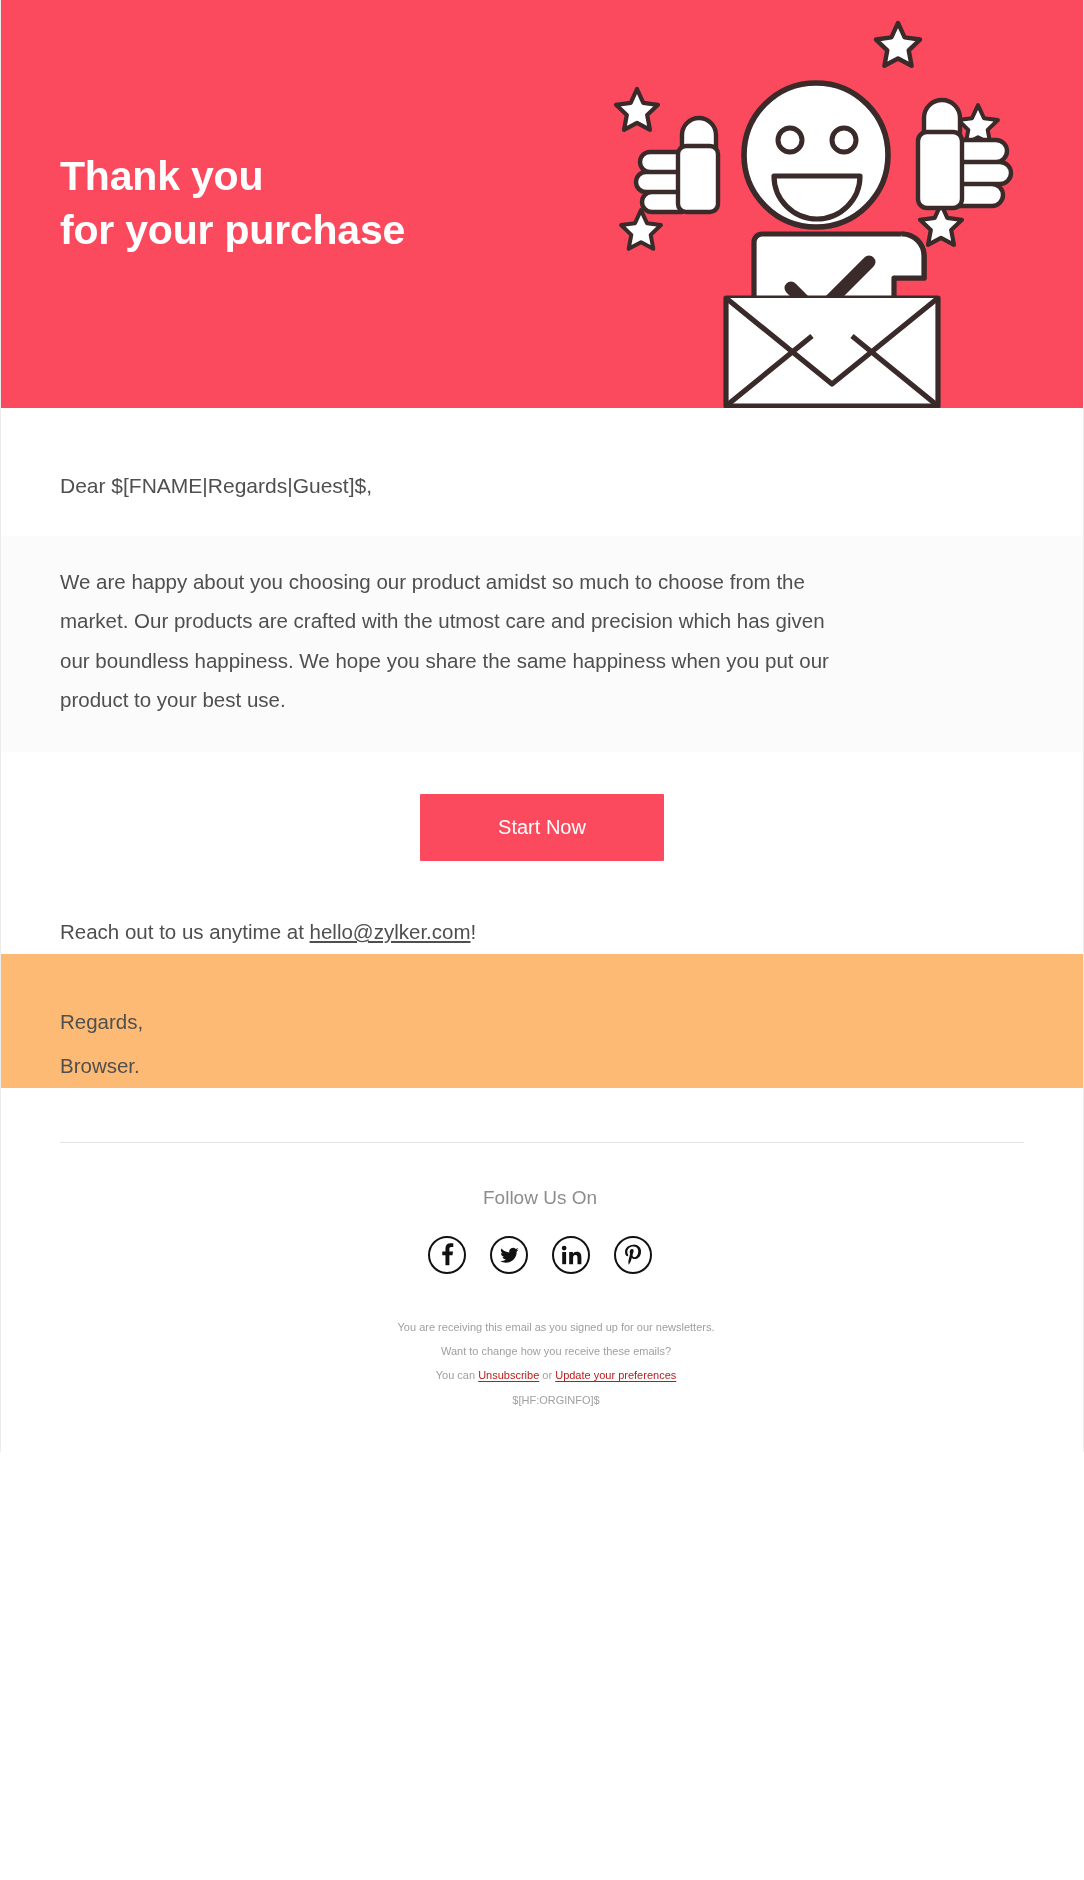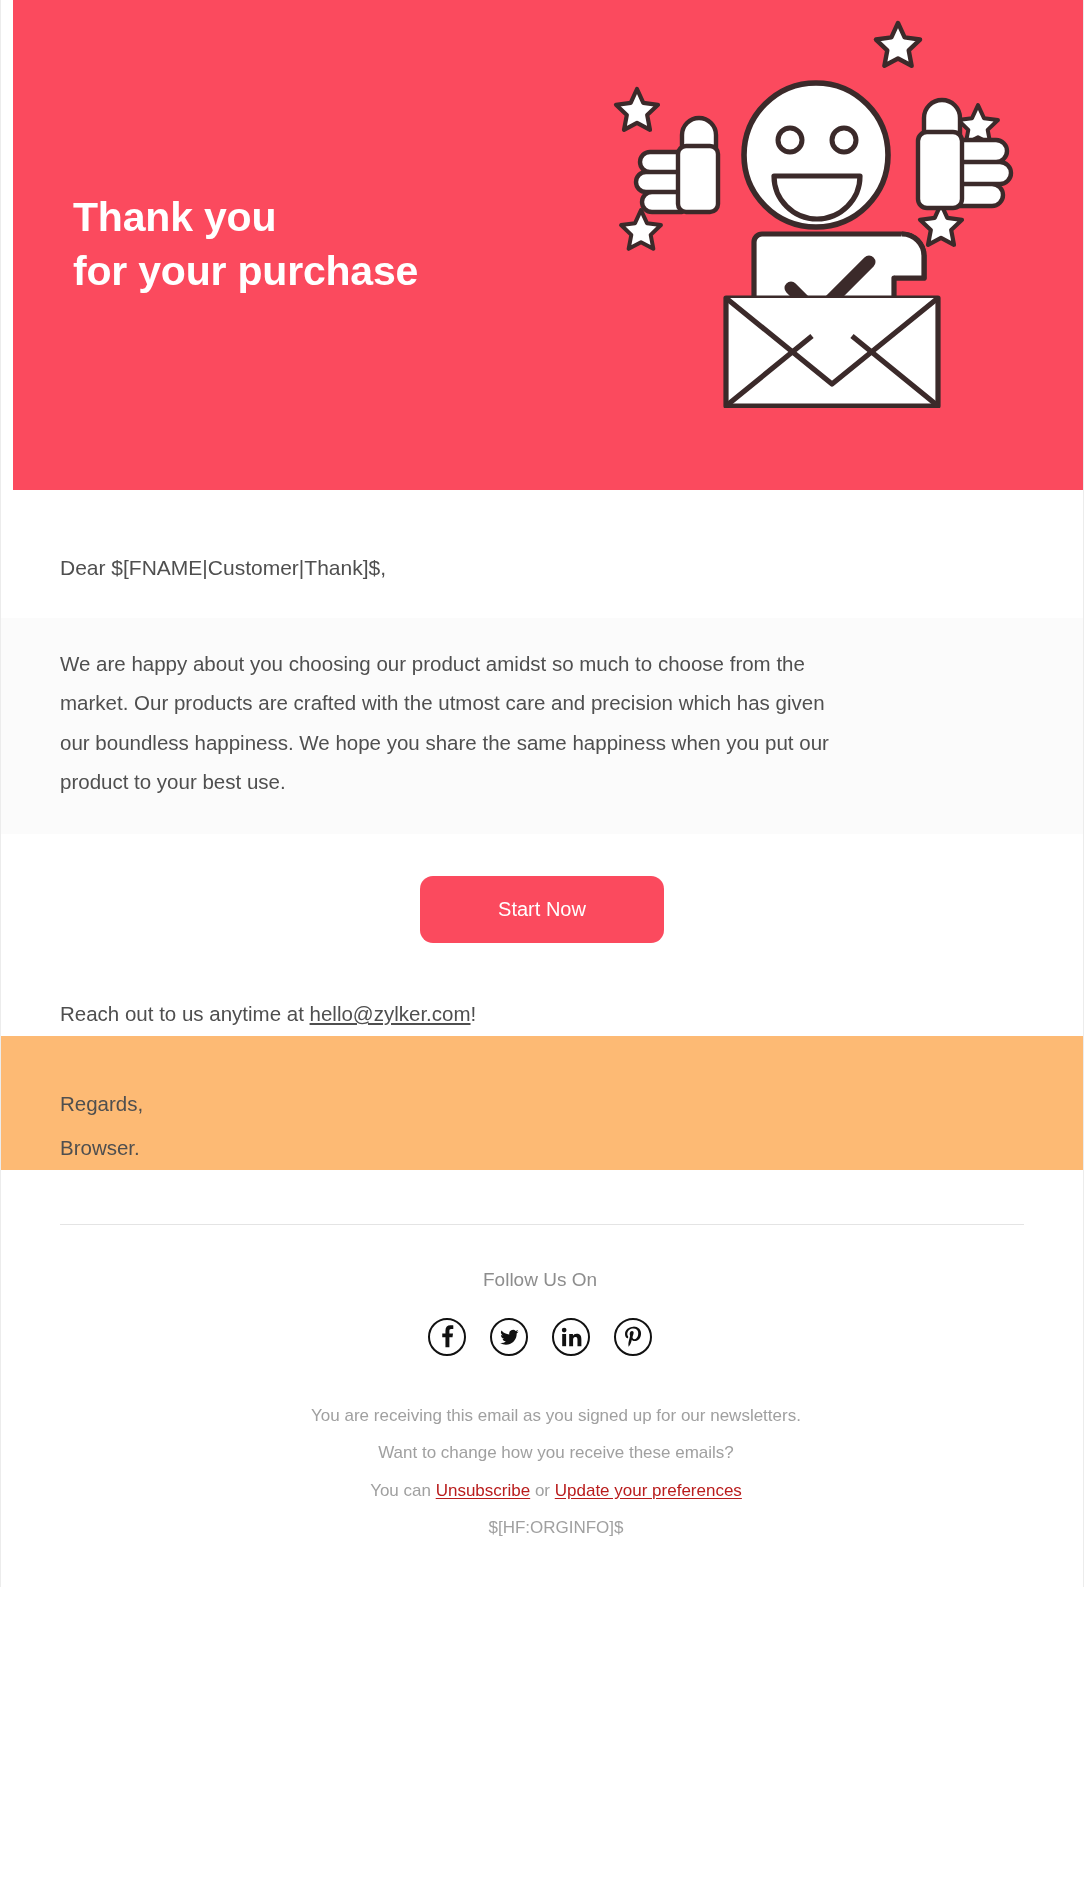--- a/index.html
+++ b/index.html
@@ -62,26 +62,25 @@
     font-size: 14.5px;
     color: #8d8d8d;
     text-decoration: underline;
     text-underline-offset: 3px;
     white-space: nowrap;
   }
 
   
   .hero {
     position: relative;
-    height: 490px;
+    height: 408px;
     background: #fb4a5e;
     overflow: hidden;
     display: flex;
     align-items: center;
-    margin-left: 13px;
   }
   .hero-title {
     position: relative;
     z-index: 2;
     margin-left: 60px;
     color: #ffffff;
     font-size: 41px;
     font-weight: bold;
     line-height: 1.31;
     letter-spacing: -0.2px;
@@ -122,21 +121,21 @@
     text-align: center;
   }
   .cta-button {
     display: inline-block;
     background: #fb4a5e;
     color: #ffffff;
     font-size: 20px;
     padding: 22px 0;
     width: 244px;
     border: none;
-    border-radius: 13px;
+    border-radius: 1px;
     text-align: center;
     cursor: pointer;
     font-family: "Liberation Sans", sans-serif;
   }
   .contact-band {
     background: #ffffff;
     padding: 4px 60px 0 60px;
   }
   .contact-line {
     font-size: 20.5px;
@@ -186,21 +185,21 @@
     cursor: pointer;
   }
 
   
   .footer {
     background: #ffffff;
     padding: 40px 0 40px 0;
     text-align: center;
   }
   .footer-line {
-    font-size: 17px;
+    font-size: 11px;
     color: #a0a0a0;
     line-height: 2.2;
     margin-left: 28px;
   }
   .footer-line a {
     color: #b91c1c;
     text-decoration: underline;
     text-underline-offset: 2px;
   }
 </style>
@@ -271,21 +270,21 @@
 
           <path d="M140,298 h212 v108 h-212 z" fill="#ffffff" stroke="#3b2a2a" stroke-width="5.2" stroke-linejoin="round"></path>
           <path d="M140,298 l106,86 l106,-86" fill="#ffffff" stroke="#3b2a2a" stroke-width="5.2" stroke-linejoin="round"></path>
           <path d="M140,406 l86,-70 M352,406 l-86,-70" fill="none" stroke="#3b2a2a" stroke-width="5.2" stroke-linejoin="round"></path>
         </g>
       </svg>
     </div>
   </div>
 
   <div class="salutation-band">
-    <div class="salutation">Dear $[FNAME|Customer|Thank]$,</div>
+    <div class="salutation">Dear $[FNAME|Regards|Guest]$,</div>
   </div>
 
   <div class="paragraph-band">
     <div class="paragraph">We are happy about you choosing our product amidst so much to choose from the market. Our products are crafted with the utmost care and precision which has given our boundless happiness. We hope you share the same happiness when you put our product to your best use.</div>
   </div>
 
   <div class="cta-band">
     <button class="cta-button">Start Now</button>
   </div>
 

